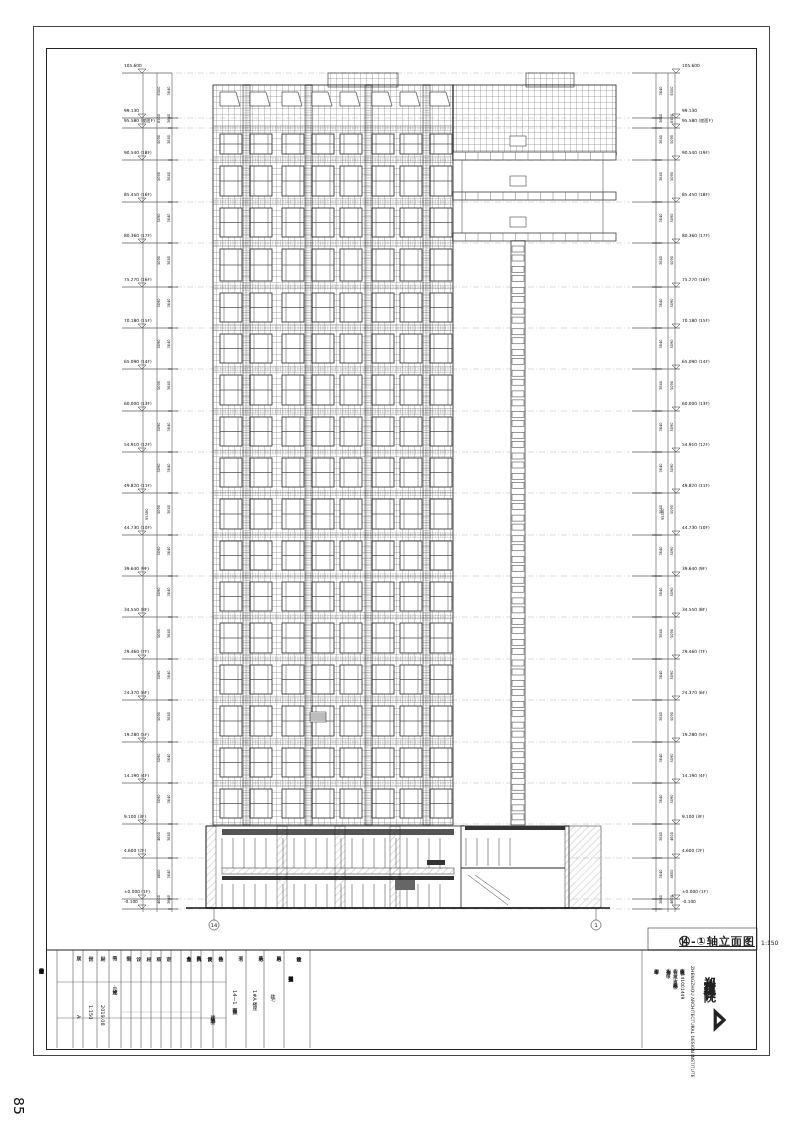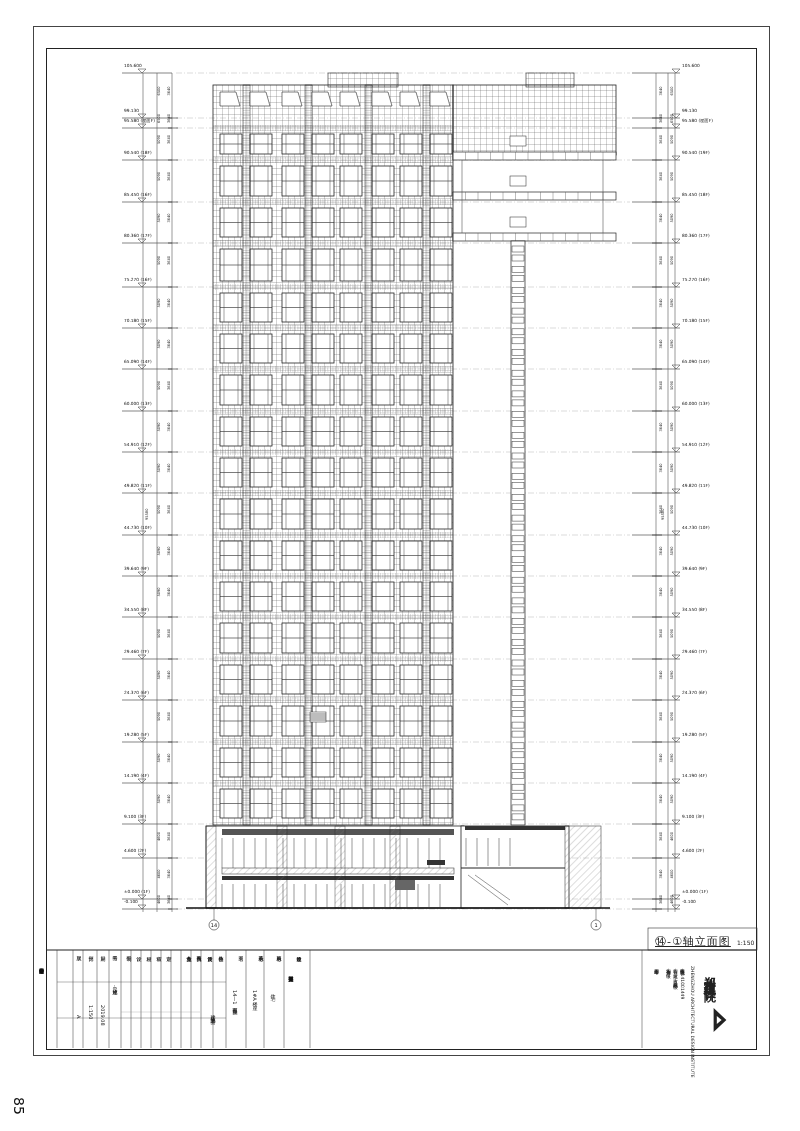--- a/index.html
+++ b/index.html
@@ -2,21 +2,21 @@
 <html><head>
 <meta charset="utf-8">
 <style>
   html,body{margin:0;padding:0;background:#fff;}
   body{width:800px;height:1131px;position:relative;overflow:hidden;font-family:"DejaVu Sans",sans-serif;color:#222;}
   .sheet{position:absolute;left:33px;top:26px;width:737px;height:1030px;border:1px solid #444;box-sizing:border-box;}
   .frame{position:absolute;left:46px;top:48px;width:711px;height:1002px;border:1.5px solid #222;box-sizing:border-box;}
   svg text{font-family:"DejaVu Sans",sans-serif;}
   .page-num{position:absolute;left:10px;top:1098px;font-size:14px;transform:rotate(90deg);transform-origin:center;color:#111;}
   .drawing-title{position:absolute;left:655px;top:934px;font-size:10px;white-space:nowrap;}
-  .drawing-title .t{font-weight:normal;text-decoration:underline;letter-spacing:1px;font-size:11px;}
+  .drawing-title .t{font-weight:bold;text-decoration:underline;letter-spacing:1px;font-size:11px;margin-left:24px;}
   .drawing-title .s{font-size:6px;margin-left:3px;}
   .tb{position:absolute;top:952px;height:95px;font-size:5px;writing-mode:vertical-rl;color:#111;overflow:hidden;}
   .tb-logo{position:absolute;left:680px;top:962px;width:40px;height:80px;}
   .org-name{position:absolute;left:701px;top:966px;writing-mode:vertical-rl;font-size:12px;font-weight:bold;letter-spacing:2px;}
   .org-en{position:absolute;left:690px;top:966px;writing-mode:vertical-rl;font-size:4.5px;}
   .org-info{position:absolute;top:966px;writing-mode:vertical-rl;font-size:4.5px;}
 </style>
 </head>
 <body>
 

